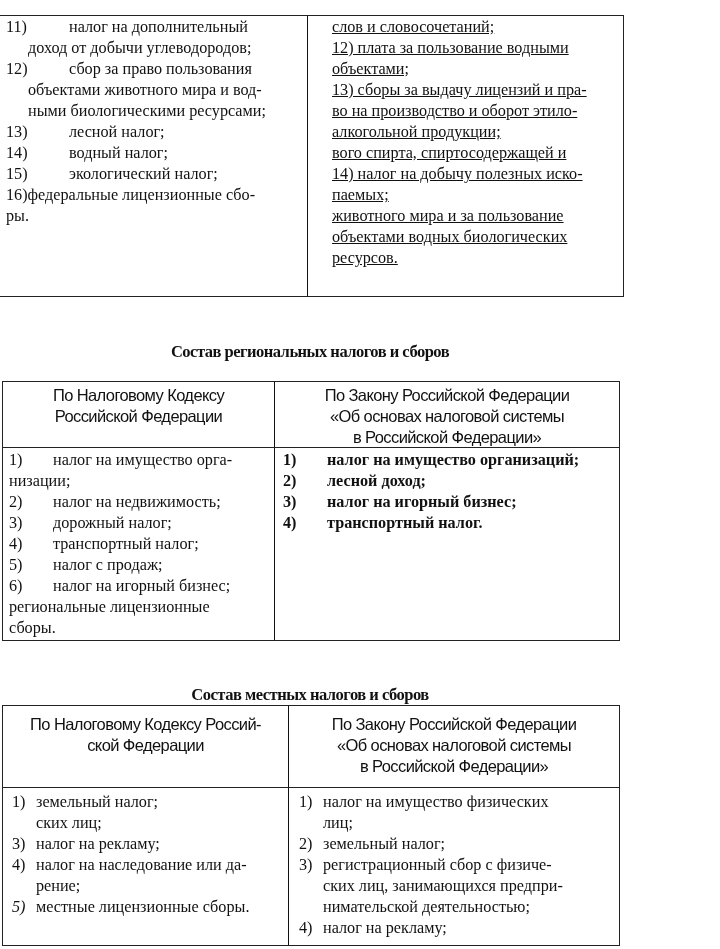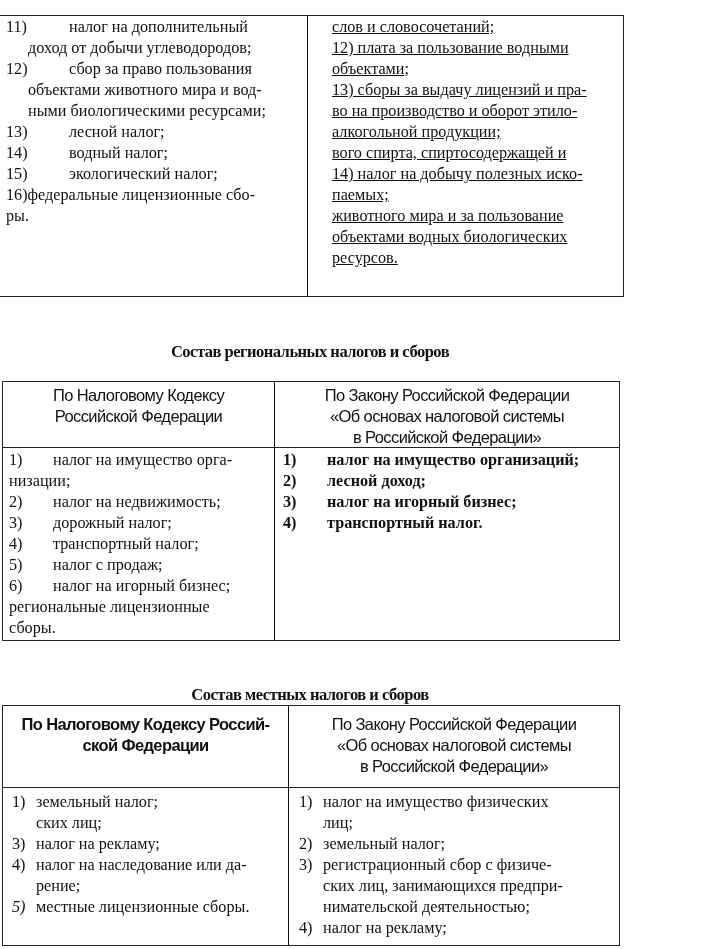--- a/index.html
+++ b/index.html
@@ -95,21 +95,21 @@
     <div class="line"><span class="num" style="width:44px">4)</span><span>транспортный налог.</span></div>
   </div>
 </div>
 
 <div class="title" style="top:685px;">Состав местных налогов и сборов</div>
 
 <div class="tbl" style="left:2px; top:705px; width:618px; height:241px;">
   <div class="vdiv" style="left:285px;"></div>
   <div class="hdiv" style="top:81px;"></div>
 
-  <div class="hdr" style="left:0; width:285px; top:8px;font-weight:bold;">
+  <div class="hdr" style="left:0; width:285px; top:8px;">
     <div>По Налоговому Кодексу Россий-</div>
     <div>ской Федерации</div>
   </div>
   <div class="hdr" style="left:286px; width:330px; top:8px;">
     <div>По Закону Российской Федерации</div>
     <div>«Об основах налоговой системы</div>
     <div>в Российской Федерации»</div>
   </div>
 
   <div class="col" style="left:9px; width:276px; top:86px;">

